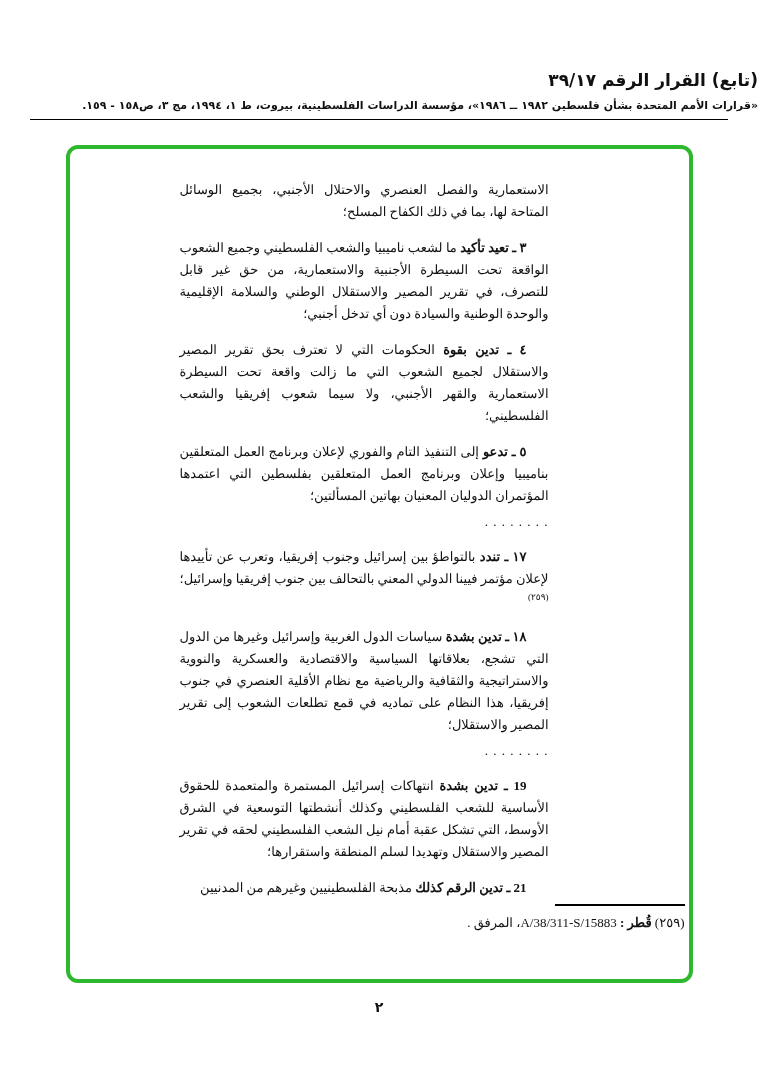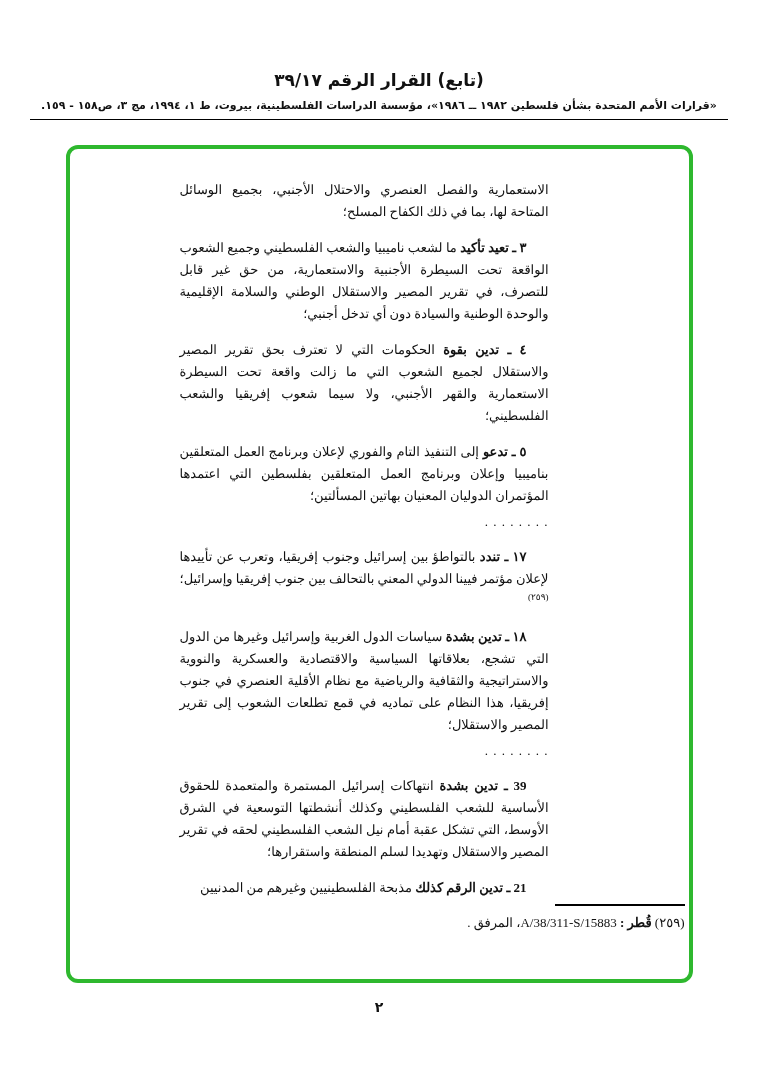--- a/index.html
+++ b/index.html
@@ -8,21 +8,21 @@
     width: 758px;
     height: 1078px;
     margin: 0 auto;
     background: #ffffff;
     font-family: "DejaVu Sans", sans-serif;
     direction: rtl;
     color: #111;
     overflow: hidden;
   }
   
-  .header { text-align: center; padding-top: 70px; }
+  .header { text-align: right; padding-top: 70px; }
   .title {
     font-size: 17px;
     font-weight: bold;
     letter-spacing: 0;
   }
   .source {
     font-size: 11px;
     font-weight: bold;
     margin-top: 9px;
     white-space: nowrap;
@@ -120,21 +120,21 @@
       <p class="para numbered"><b class="lead"><span>٥</span> <span>ـ</span> <span>تدعو</span></b> <span>إلى التنفيذ التام والفوري لإعلان وبرنامج العمل المتعلقين بناميبيا وإعلان وبرنامج العمل المتعلقين بفلسطين التي اعتمدها المؤتمران الدوليان المعنيان بهاتين المسألتين؛</span></p>
 
       <p class="dots">. . . . . . . .</p>
 
       <p class="para numbered"><b class="lead"><span>١٧</span> <span>ـ</span> <span>تندد</span></b> <span>بالتواطؤ بين إسرائيل وجنوب إفريقيا، وتعرب عن تأييدها لإعلان مؤتمر فيينا الدولي المعني بالتحالف بين جنوب إفريقيا وإسرائيل؛</span><sup class="fnref">(٢٥٩)</sup></p>
 
       <p class="para numbered"><b class="lead"><span>١٨</span> <span>ـ</span> <span>تدين بشدة</span></b> <span>سياسات الدول الغربية وإسرائيل وغيرها من الدول التي تشجع، بعلاقاتها السياسية والاقتصادية والعسكرية والنووية والاستراتيجية والثقافية والرياضية مع نظام الأقلية العنصري في جنوب إفريقيا، هذا النظام على تماديه في قمع تطلعات الشعوب إلى تقرير المصير والاستقلال؛</span></p>
 
       <p class="dots">. . . . . . . .</p>
 
-      <p class="para numbered"><b class="lead"><span>39</span> <span>ـ</span> <span>تدين بشدة</span></b> <span>انتهاكات إسرائيل المستمرة والمتعمدة للحقوق الأساسية للشعب الفلسطيني وكذلك أنشطتها التوسعية في الشرق الأوسط، التي تشكل عقبة أمام نيل الشعب الفلسطيني لحقه في تقرير المصير والاستقلال وتهديدا لسلم المنطقة واستقرارها؛</span></p>
+      <p class="para numbered"><b class="lead"><span>19</span> <span>ـ</span> <span>تدين بشدة</span></b> <span>انتهاكات إسرائيل المستمرة والمتعمدة للحقوق الأساسية للشعب الفلسطيني وكذلك أنشطتها التوسعية في الشرق الأوسط، التي تشكل عقبة أمام نيل الشعب الفلسطيني لحقه في تقرير المصير والاستقلال وتهديدا لسلم المنطقة واستقرارها؛</span></p>
 
       <p class="para numbered"><b class="lead"><span>21</span> <span>ـ</span> <span>تدين الرقم كذلك</span></b> <span>مذبحة الفلسطينيين وغيرهم من المدنيين</span></p>
 
     </div>
 
     <div class="footnote">
       <hr class="footnote-rule">
       <div class="footnote-text">
         <span>(٢٥٩)</span>
         <b>قُطر :</b>

